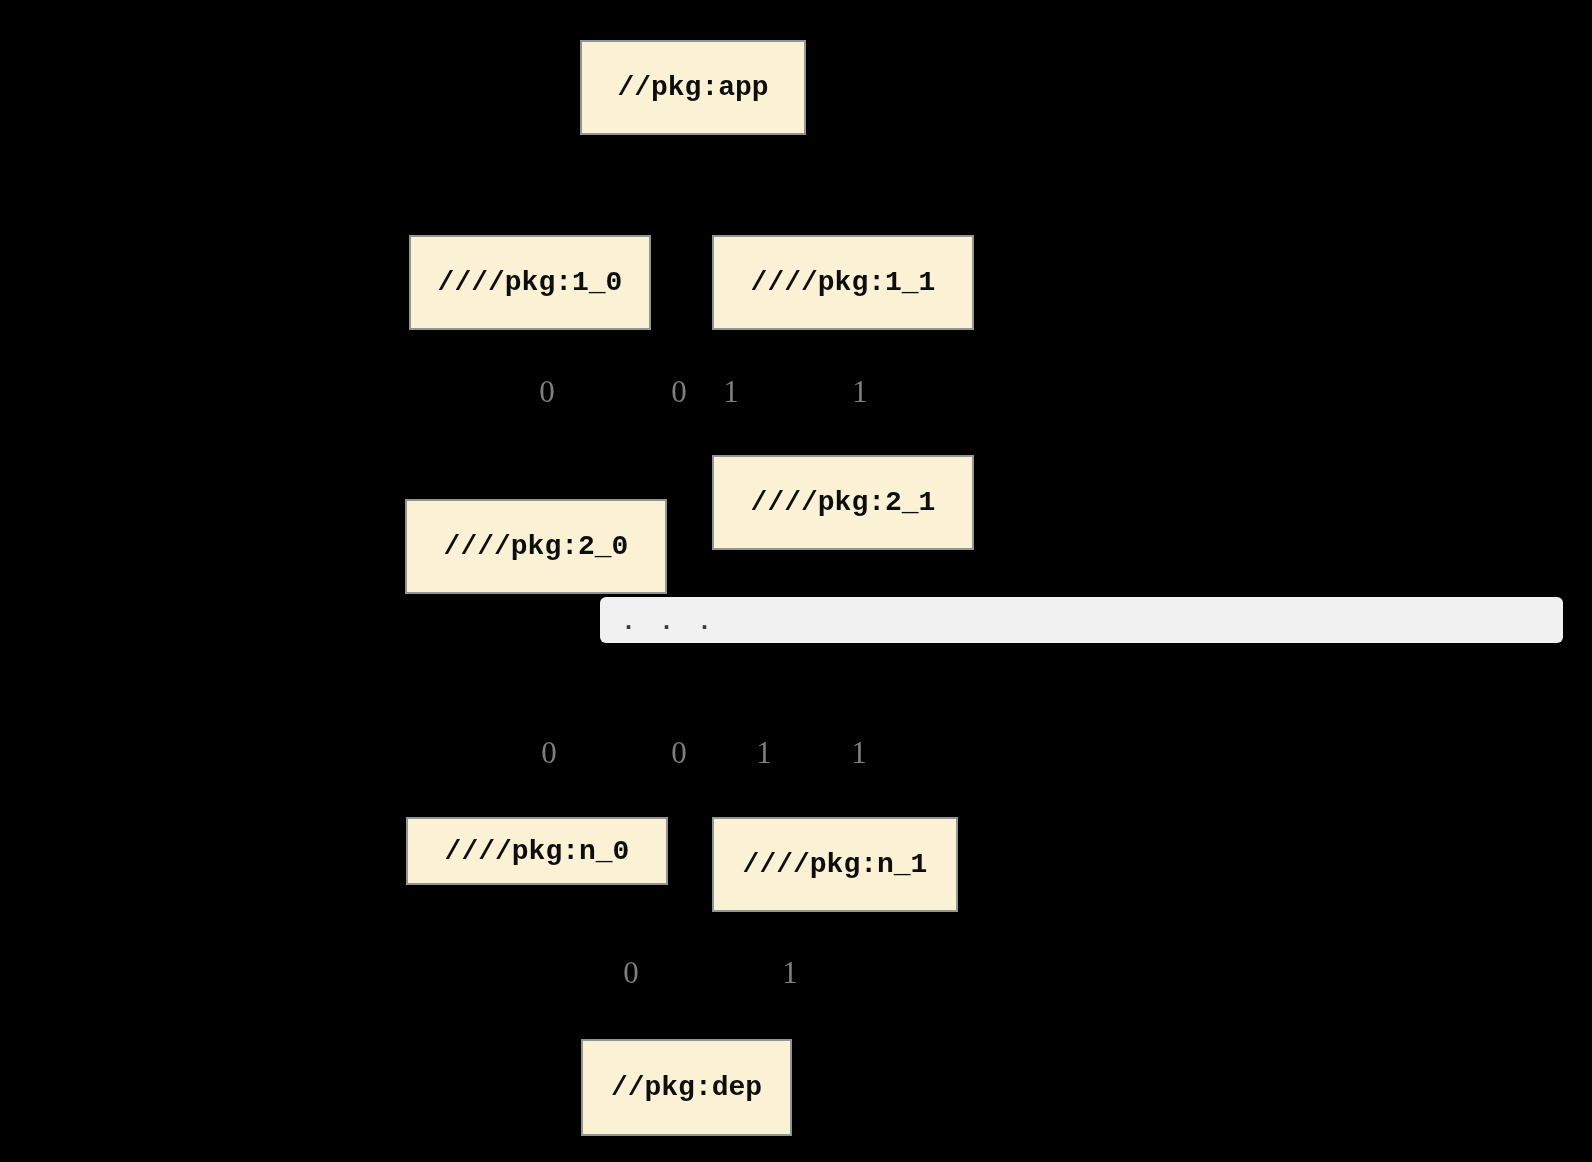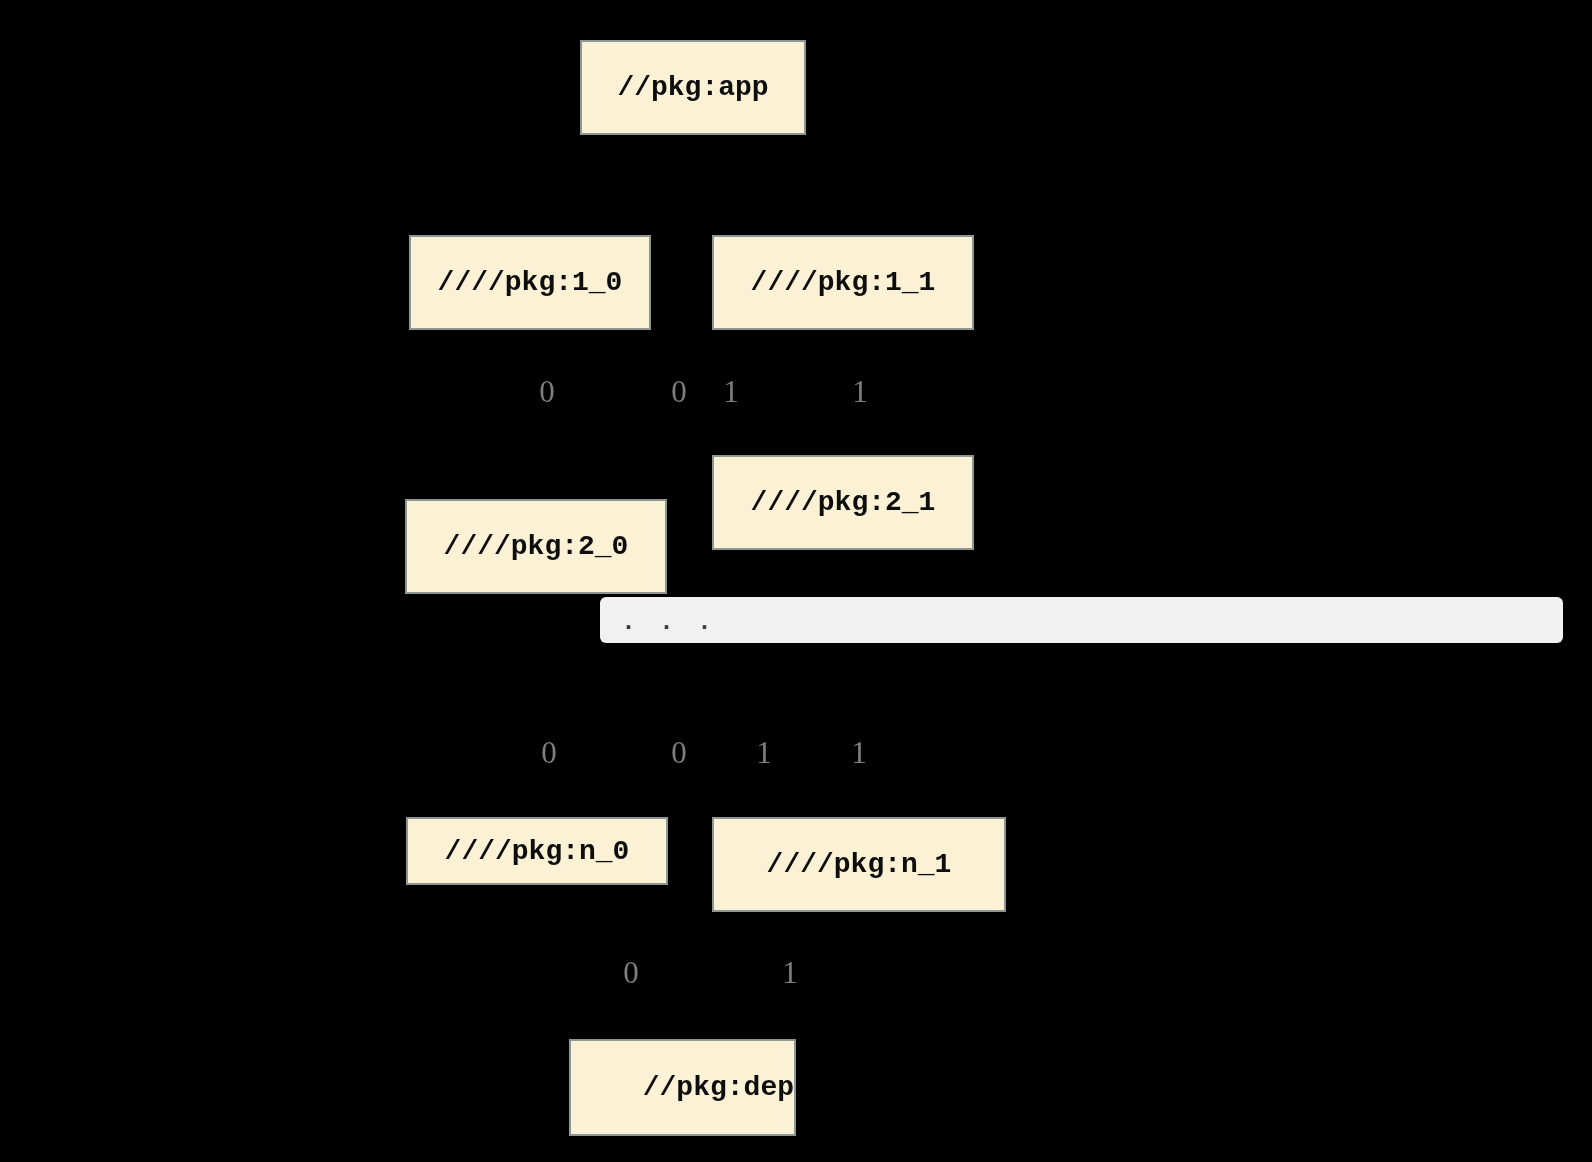--- a/index.html
+++ b/index.html
@@ -105,24 +105,24 @@
   </div>
   <div class="node" style="left:405px; top:455px; width:262px; height:95px;margin-top:44px;">
     <span class="node-label">////pkg:2_0</span>
   </div>
   <div class="node" style="left:712px; top:455px; width:262px; height:95px;">
     <span class="node-label">////pkg:2_1</span>
   </div>
   <div class="node" style="left:406px; top:817px; width:262px; height:68px;">
     <span class="node-label">////pkg:n_0</span>
   </div>
-  <div class="node" style="left:712px; top:817px; width:294px; height:95px;">
+  <div class="node" style="left:712px; top:817px; width:246px; height:95px;">
     <span class="node-label">////pkg:n_1</span>
   </div>
-  <div class="node" style="left:569px; top:1039px; width:227px; height:97px;justify-content:flex-end;">
+  <div class="node" style="left:581px; top:1039px; width:211px; height:97px;">
     <span class="node-label">//pkg:dep</span>
   </div>
 
   <div class="ellipsis-bar">
     <span class="ellipsis-text">. . .</span>
   </div>
 
   <span class="edge-label" style="left:547px; top:391px;">0</span>
   <span class="edge-label" style="left:679px; top:391px;">0</span>
   <span class="edge-label" style="left:731px; top:391px;">1</span>

